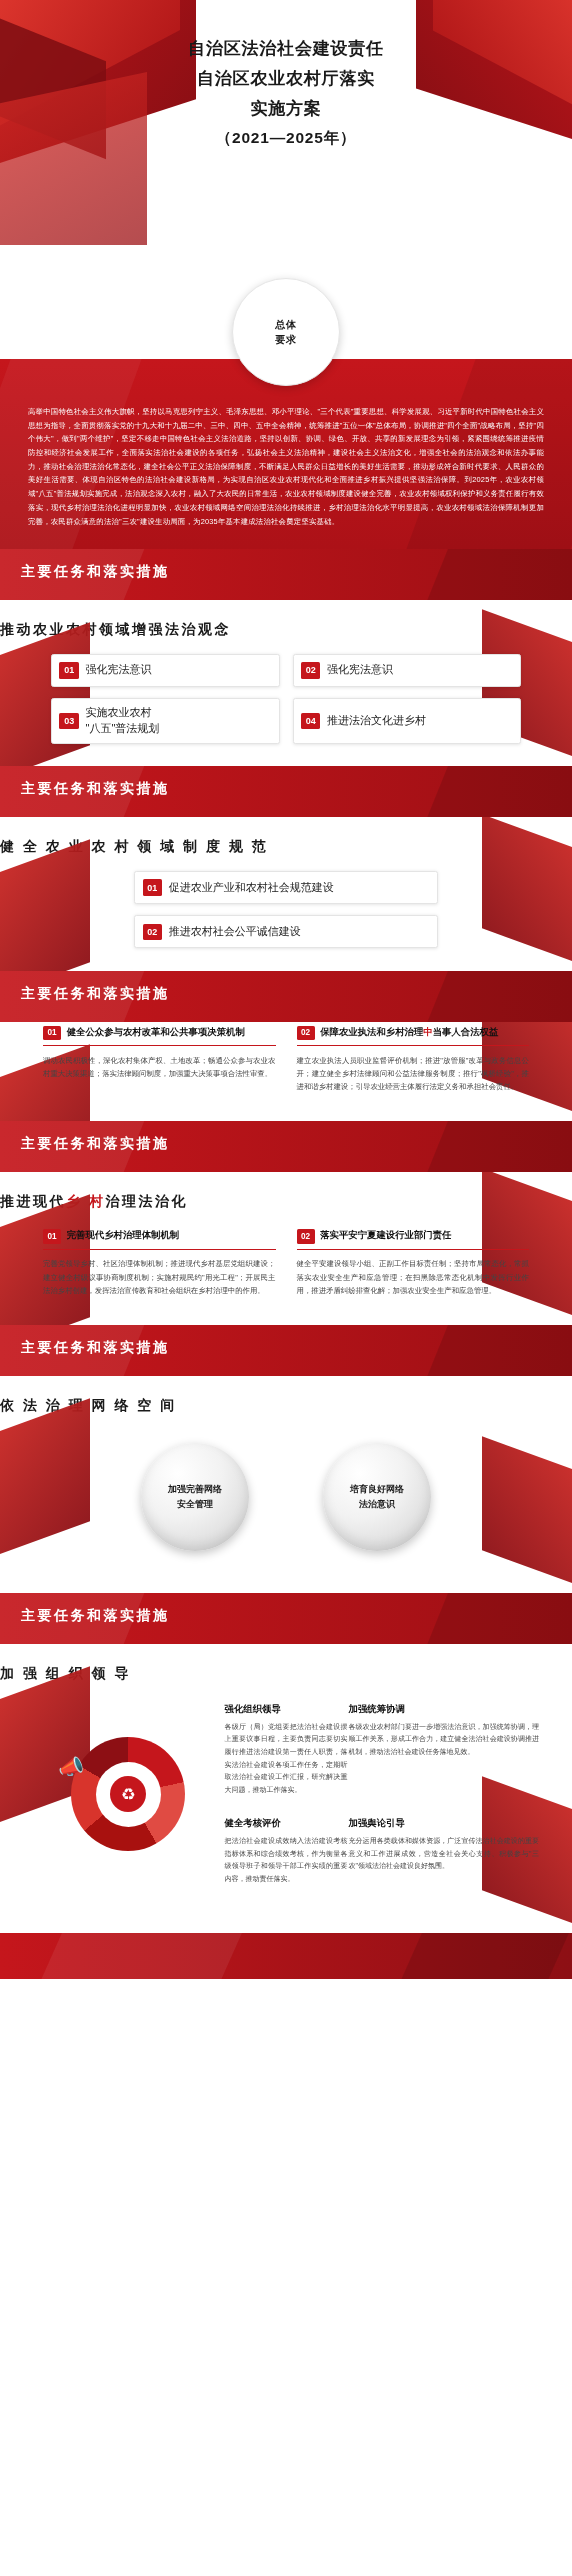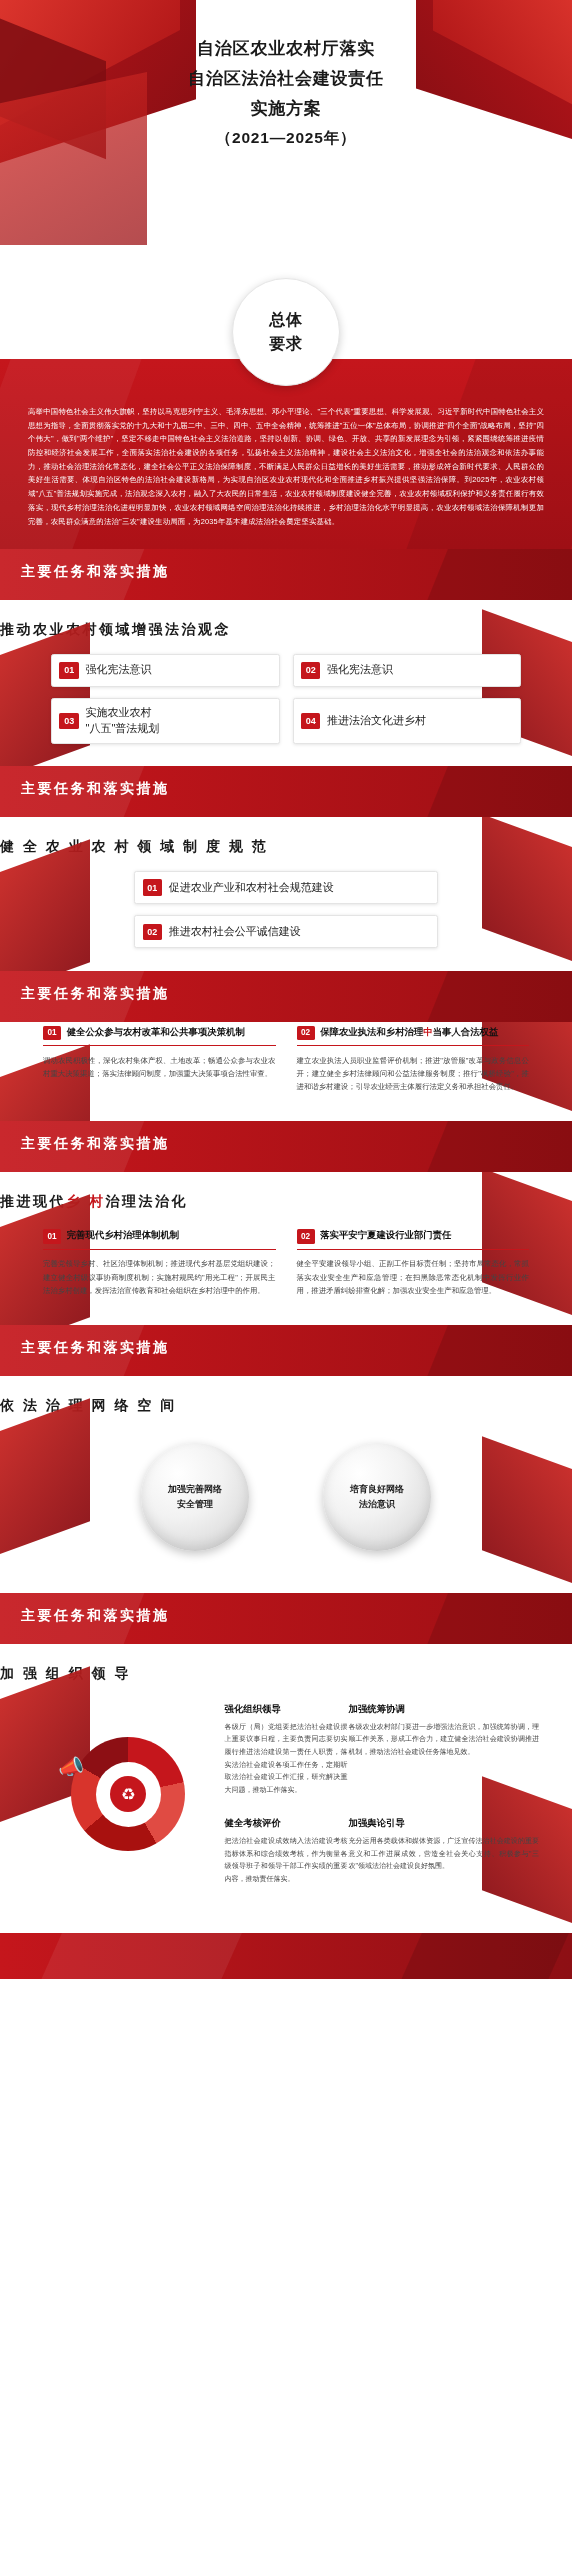--- a/index.html
+++ b/index.html
@@ -90,21 +90,21 @@
     width: 108px; height: 108px;
     border-radius: 50%;
     background: #ffffff;
     border: 0.8px solid #e6e6e6;
     box-shadow: 0 2.5px 8.2px rgba(0,0,0,.18);
     display: flex; flex-direction: column;
     align-items: center; justify-content: center;
     z-index: 20;
   }
   .req-circle span {
-    font-size: 16px; font-weight: bold; color: #1a1a1a;
+    font-size: 10px; font-weight: bold; color: #1a1a1a;
     line-height: 1.5; letter-spacing: 0.8px;
   }
 
   
   .red-block {
     position: relative;
     background: linear-gradient(180deg,#c5161c 0%, #ac1117 100%);
     padding: 46px 28px 21px 28px;
     color: #fff;
     overflow: hidden;
@@ -334,22 +334,22 @@
 <div class="page">
 
   <div class="hero">
     <div class="shape1"></div>
     <div class="shape2"></div>
     <div class="shape3"></div>
     <div class="shape4"></div>
     <div class="shape5"></div>
     <div class="shape6"></div>
     <div class="hero-title">
+      <span class="l">自治区法治社会建设责任</span>
       <span class="l">自治区农业农村厅落实</span>
-      <span class="l">自治区法治社会建设责任</span>
       <span class="l">实施方案</span>
     </div>
     <div class="hero-sub">（2021—2025年）</div>
   </div>
 
   <div class="req-wrap">
     <div class="req-circle">
       <span>总体</span>
       <span>要求</span>
     </div>

